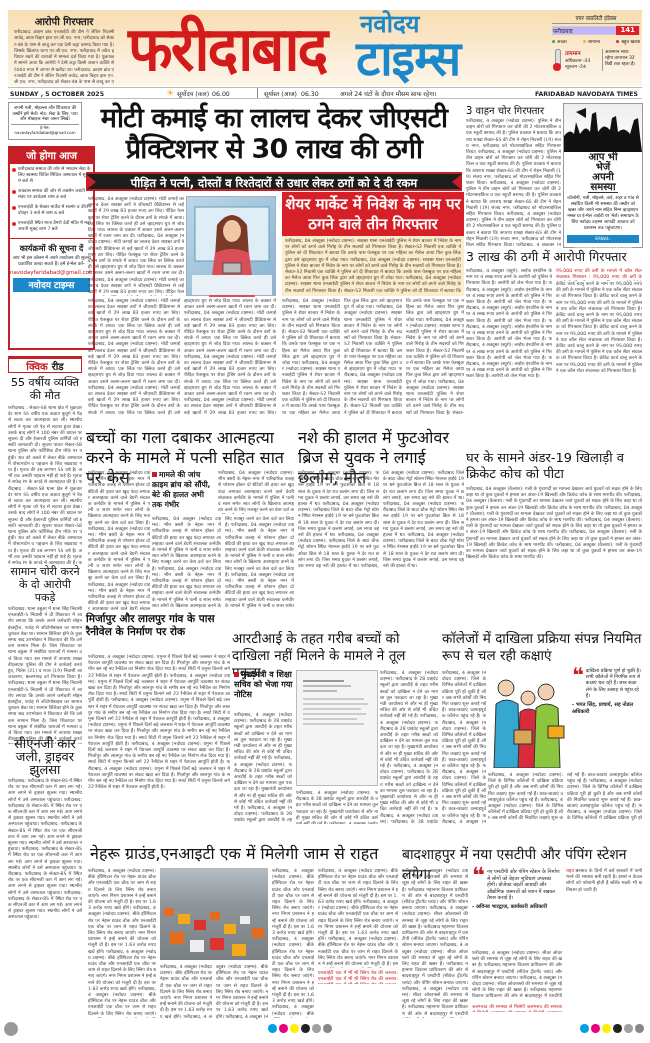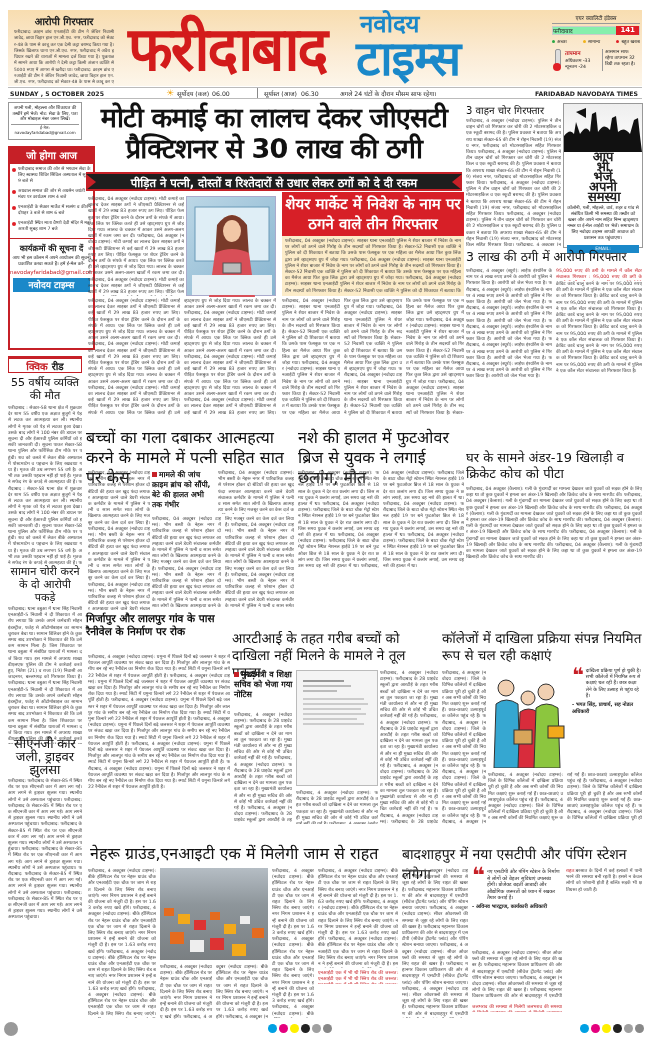--- a/index.html
+++ b/index.html
@@ -9,21 +9,21 @@
 .filler span{display:block}
 
 #masthead{left:8px;top:10px;width:634px;height:76px;background:linear-gradient(#f8ddb0,#fbecd6 60%,#fdf6ea);}
 #topleft-box{left:10px;top:12px;width:108px;height:72px;padding:2px 4px}
 #topleft-box h4{font-family:"DejaVu Serif",serif;font-size:10px;text-align:center;color:#222;font-weight:bold;margin-bottom:1px}
 #logo-main{left:128px;top:16px;font-family:"DejaVu Sans",sans-serif;font-weight:bold;font-size:58px;color:#d31b1b;letter-spacing:-2px;line-height:66px;transform:scaleY(1.05)}
 #logo-nav{left:360px;top:10px;font-weight:bold;font-size:24px;color:#1a88c9;line-height:28px}
 #logo-times{left:356px;top:30px;font-weight:bold;font-size:48px;color:#1a88c9;line-height:56px;letter-spacing:-1px}
 #aqi-box{left:552px;top:14px;width:88px;height:72px;font-size:5px}
 #aqi-title{text-align:center;font-size:5.5px;border-bottom:1px solid #999;padding-bottom:1px;margin-bottom:2px}
-#aqi-row{display:flex;justify-content:space-between;background:#86efac;border:1px solid #ccc;height:9px;align-items:center;font-size:5.5px}
+#aqi-row{display:flex;justify-content:space-between;background:#c4b5fd;border:1px solid #ccc;height:9px;align-items:center;font-size:5.5px}
 #aqi-val{background:#e01f26;color:#fff;font-weight:bold;font-size:7px;padding:0 4px;height:9px;line-height:9px}
 #aqi-legend{display:flex;justify-content:space-between;font-size:4.6px;margin-top:3px}
 .dot{display:inline-block;width:3px;height:3px;border-radius:50%;margin-right:2px}
 #temp-row{display:flex;margin-top:5px;gap:3px;font-size:4.6px}
 #thermo{width:10px;height:22px;position:relative}
 #thermo::before{content:"";position:absolute;left:3px;top:0;width:4px;height:16px;background:#ddd;border:1px solid #999;border-radius:2px}
 #thermo::after{content:"";position:absolute;left:1px;top:14px;width:8px;height:8px;border-radius:50%;background:#e01f26}
 
 #datebar{left:8px;top:87px;width:634px;height:12px;border-top:1px solid #bbb;border-bottom:1px solid #bbb;font-size:6.2px;font-weight:bold;display:flex;align-items:center}
 #datebar > div{height:100%;display:flex;align-items:center}
@@ -54,21 +54,21 @@
 #sub-banner::before{left:0;border-left:10px solid #c62027}
 #sub-banner::after{right:0;border-right:10px solid #c62027}
 #photo1{left:186px;top:196px;width:90px;height:100px;background:linear-gradient(135deg,#bcd7e6,#87b4cf);border:1px solid #aac}
 #share-head{left:282px;top:192px;width:182px;height:44px;background:#d71f27;color:#fff;font-size:15px;font-weight:bold;text-align:center;line-height:20px;padding-top:2px}
 #share-body{left:282px;top:236px;width:182px;height:60px;background:#fcecc9;padding:2px 3px}
 
 #veh-head{left:466px;top:103px;width:95px;font-size:10px;color:#111}
 #aap-box{left:563px;top:103px;width:80px;height:145px;border:1px solid #999;text-align:center}
 #aap-img{height:48px;background:linear-gradient(#eee,#fff);position:relative;overflow:hidden}
 #aap-title{font-size:18px;font-weight:bold;color:#1a88c9;line-height:22px}
-#aap-sub{font-size:13px;font-weight:bold;border-bottom:1px solid #333;margin:0 24px;line-height:10px}
+#aap-sub{font-size:10px;font-weight:bold;border-bottom:1px solid #333;margin:0 24px;line-height:10px}
 #aap-text{font-size:4.5px;line-height:6px;padding:2px 3px}
 #aap-mail{background:#1a88c9;color:#fff;font-size:4.6px;margin:2px 3px;height:8px;line-height:8px}
 #fraud-head{left:466px;top:248px;width:176px;font-size:12.5px;text-align:left;font-weight:normal;color:#111}
 .section-head{font-weight:normal;color:#111;text-align:left;line-height:1.2}
 .redtext{color:#c62027}
 #cmyk-left,#cmyk-right,#cmyk-mid{display:flex;gap:2px}
 .cdot{width:9px;height:9px;border-radius:50%}
 </style>
 </head>
 <body>

